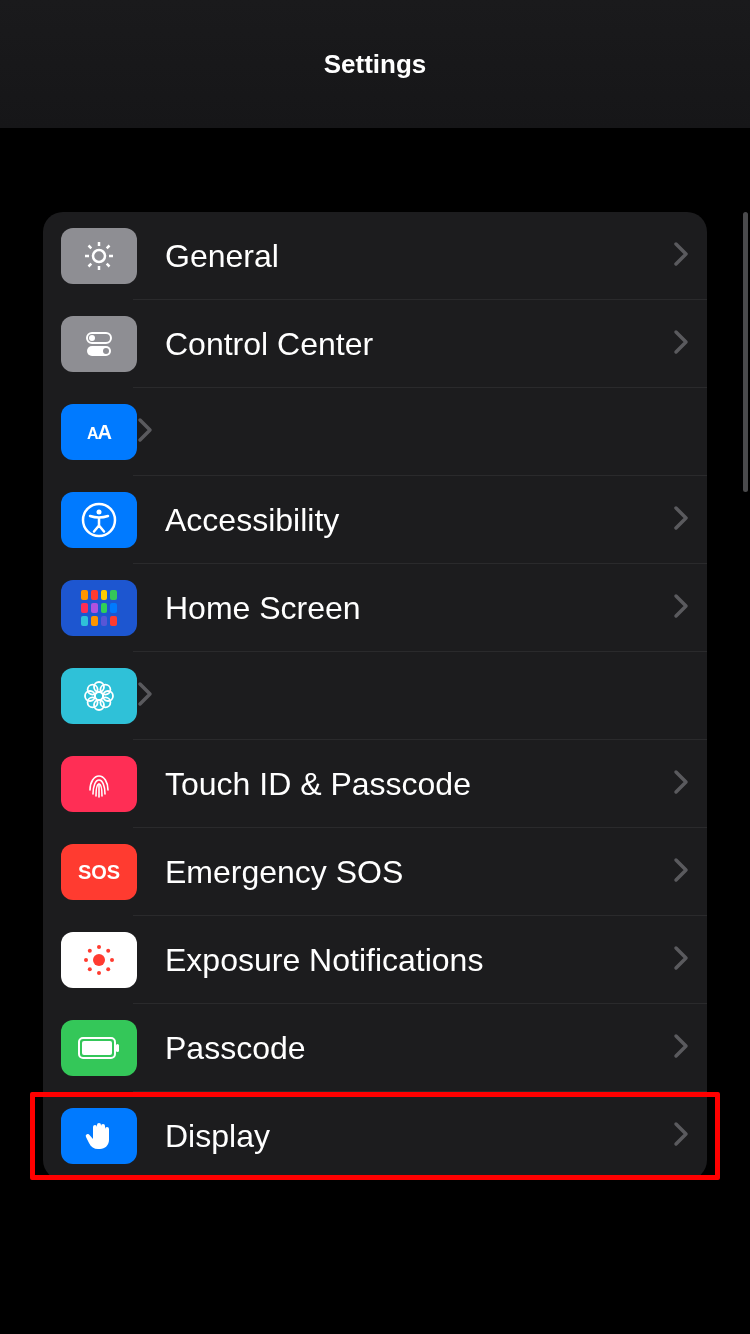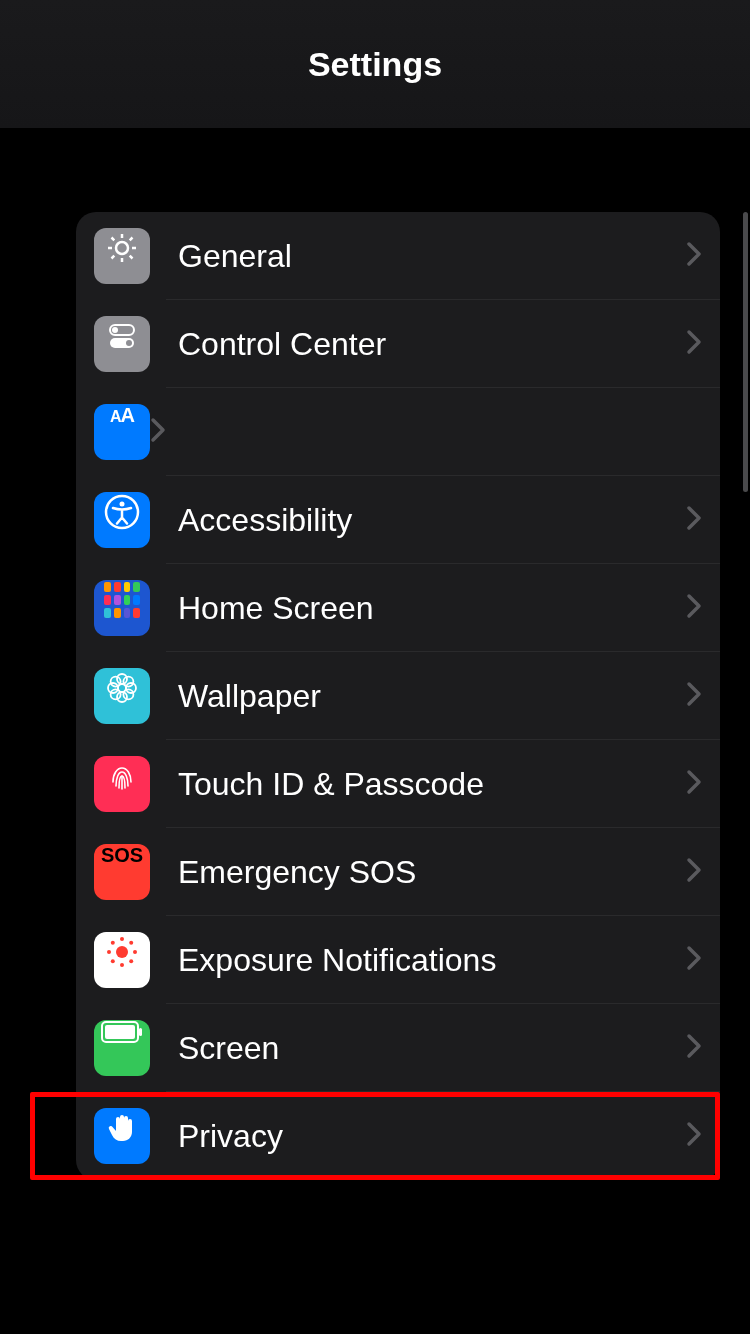--- a/index.html
+++ b/index.html
@@ -18,26 +18,25 @@
     .header {
       height: 128px;
       background: linear-gradient(180deg, #1a1a1c 0%, #161618 100%);
       display: flex;
       align-items: center;
       justify-content: center;
       position: relative;
     }
     .header-title {
       color: #fff;
-      font-size: 34px;
+      font-size: 26px;
       font-weight: 600;
     }
     .content {
-      padding: 0 30px;
-      margin-left: 46px;
+      padding: 0 43px;
     }
     .section-spacer {
       height: 84px;
     }
     .section {
       background: #1c1c1e;
       border-radius: 20px;
       overflow: hidden;
     }
     .row {
@@ -49,25 +48,25 @@
     }
     .row-divider {
       position: absolute;
       bottom: 0;
       left: 90px;
       right: 0;
       height: 1px;
       background: #2a2a2c;
     }
     .icon-wrap {
-      width: 56px;
+      width: 76px;
       height: 56px;
       border-radius: 12px;
       display: flex;
-      align-items: flex-start;
+      align-items: center;
       justify-content: center;
       flex-shrink: 0;
     }
     .row-label {
       color: #fff;
       font-size: 32px;
       font-weight: 400;
       margin-left: 28px;
       flex: 1;
     }
@@ -122,21 +121,21 @@
     .home-grid span:nth-child(5){background:#ff2d55;}
     .home-grid span:nth-child(6){background:#af52de;}
     .home-grid span:nth-child(7){background:#30d158;}
     .home-grid span:nth-child(8){background:#007aff;}
     .home-grid span:nth-child(9){background:#2fc1d8;}
     .home-grid span:nth-child(10){background:#ff9500;}
     .home-grid span:nth-child(11){background:#5856d6;}
     .home-grid span:nth-child(12){background:#ff3b30;}
     .aa-text { color:#fff; font-weight:700; font-size:20px; letter-spacing:-1px; }
     .aa-text .small { font-size:16px; }
-    .sos-text { color:#000000; font-weight:800; font-size:20px; letter-spacing:0px; }
+    .sos-text { color:#ffffff; font-weight:800; font-size:20px; letter-spacing:0px; }
     .row:last-child .row-divider { display:none; }
   </style>
 </head>
 <body>
 
 <div class="header">
   <div class="header-title">Settings</div>
 </div>
 
 <div class="content">
@@ -227,21 +226,20 @@
               <circle cx="20" cy="29" r="5"></circle>
               <circle cx="11" cy="20" r="5"></circle>
               <circle cx="29" cy="20" r="5"></circle>
               <circle cx="13.6" cy="13.6" r="5"></circle>
               <circle cx="26.4" cy="26.4" r="5"></circle>
               <circle cx="26.4" cy="13.6" r="5"></circle>
               <circle cx="13.6" cy="26.4" r="5"></circle>
             </g>
           </svg>
         </div>
-        <div class="row-label">Wallpaper</div>
         <div class="chevron"><svg width="16" height="26" viewBox="0 0 16 26">
             <path d="M3 3l10 10L3 23" fill="none" stroke="#5a5a5e" stroke-width="3.5" stroke-linecap="round" stroke-linejoin="round"></path>
           </svg></div>
         <div class="row-divider"></div>
       </div>
       <div class="row">
         <div class="icon-wrap bg-pink">
           <svg width="40" height="40" viewBox="0 0 40 40">
             <g fill="none" stroke="#fff" stroke-width="1.6" stroke-linecap="round">
               <path d="M11 26c0-8 4-14 9-14s9 6 9 14"></path>
@@ -290,33 +288,33 @@
         <div class="row-divider"></div>
       </div>
       <div class="row">
         <div class="icon-wrap bg-green">
           <svg width="44" height="24" viewBox="0 0 44 24">
             <rect x="2" y="2" width="36" height="20" rx="4" fill="none" stroke="#fff" stroke-width="2"></rect>
             <rect x="5" y="5" width="30" height="14" rx="2" fill="#fff"></rect>
             <rect x="39" y="8" width="3" height="8" rx="1.5" fill="#fff"></rect>
           </svg>
         </div>
-        <div class="row-label">Screen</div>
+        <div class="row-label">Passcode</div>
         <div class="chevron"><svg width="16" height="26" viewBox="0 0 16 26">
             <path d="M3 3l10 10L3 23" fill="none" stroke="#5a5a5e" stroke-width="3.5" stroke-linecap="round" stroke-linejoin="round"></path>
           </svg></div>
         <div class="row-divider"></div>
       </div>
       <div class="row">
         <div class="icon-wrap bg-blue">
           <svg width="40" height="40" viewBox="0 0 40 40">
             <path d="M14 20V11a2 2 0 014 0v7V9a2 2 0 014 0v9V10a2 2 0 014 0v9V13a2 2 0 014 0v11c0 5-4 9-9 9h-2c-4 0-7-2-9-6l-3-6a2 2 0 013.5-2L14 23z" fill="#fff"></path>
           </svg>
         </div>
-        <div class="row-label">Privacy</div>
+        <div class="row-label">Display</div>
         <div class="chevron"><svg width="16" height="26" viewBox="0 0 16 26">
             <path d="M3 3l10 10L3 23" fill="none" stroke="#5a5a5e" stroke-width="3.5" stroke-linecap="round" stroke-linejoin="round"></path>
           </svg></div>
       </div>
     </div>
 </div>
 
 <div class="highlight-box"></div>
 <div class="scroll-indicator"></div>
 

